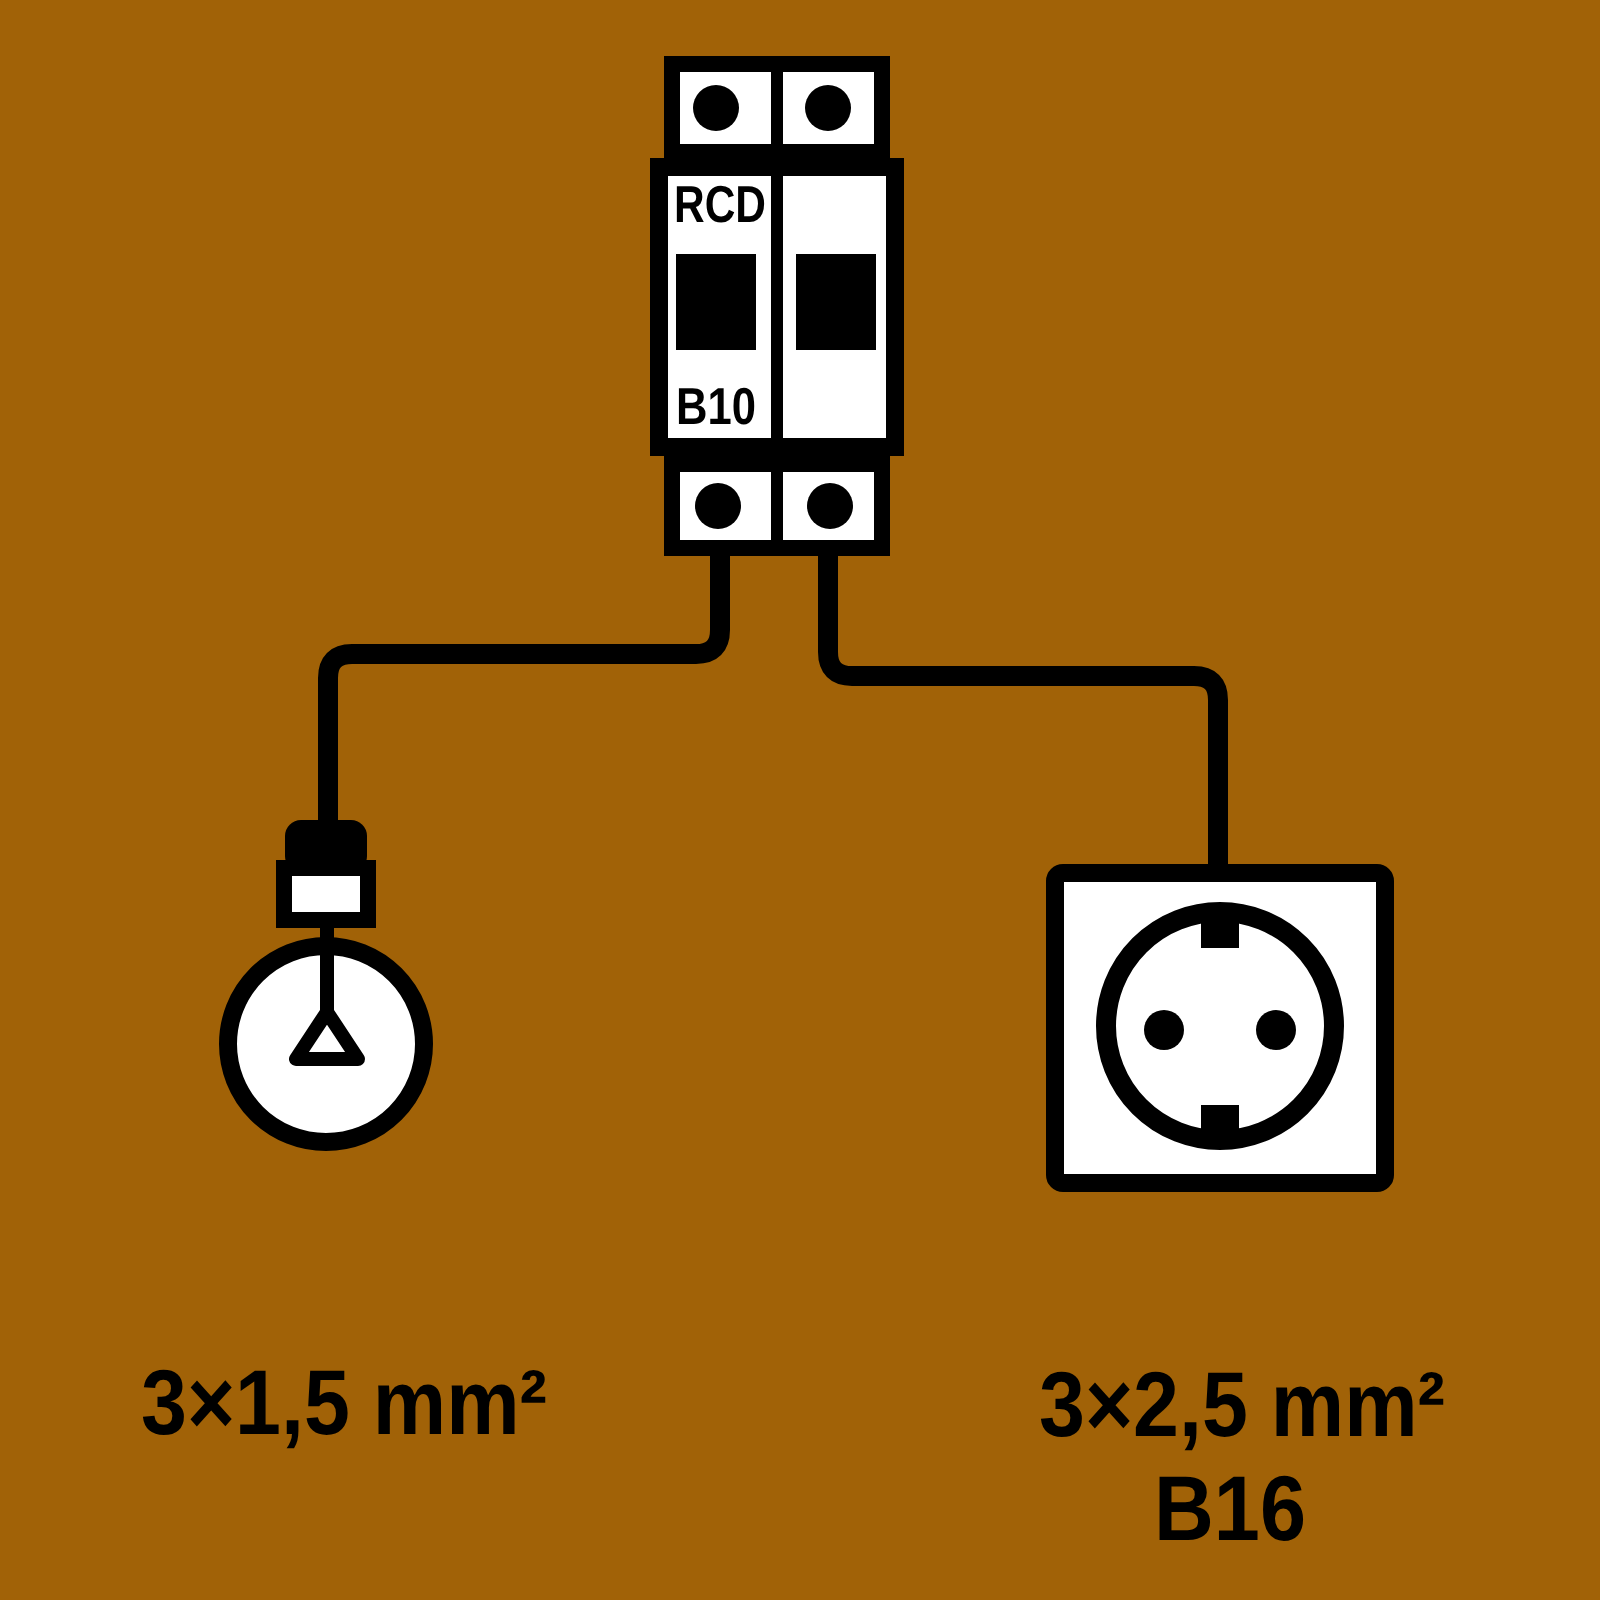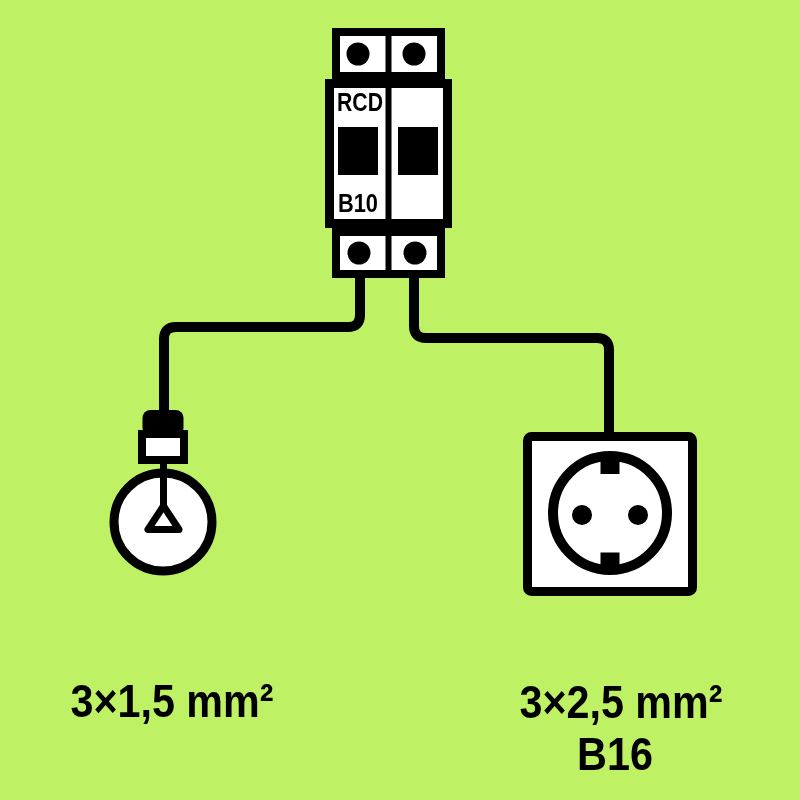--- a/index.html
+++ b/index.html
@@ -7,21 +7,21 @@
     padding: 0;
     width: 800px;
     height: 800px;
     background: #ffffff;
     font-family: "Liberation Sans", sans-serif;
   }
   .stage {
     position: relative;
     width: 800px;
     height: 800px;
-    background: #bef264;
+    background: #a16207;
     overflow: hidden;
   }
   svg text {
     font-family: "Liberation Sans", "DejaVu Sans", sans-serif;
     font-weight: bold;
     fill: #000000;
   }
   .module-label { font-size: 26px; }
   .cable-label  { font-size: 46px; }
 </style>

